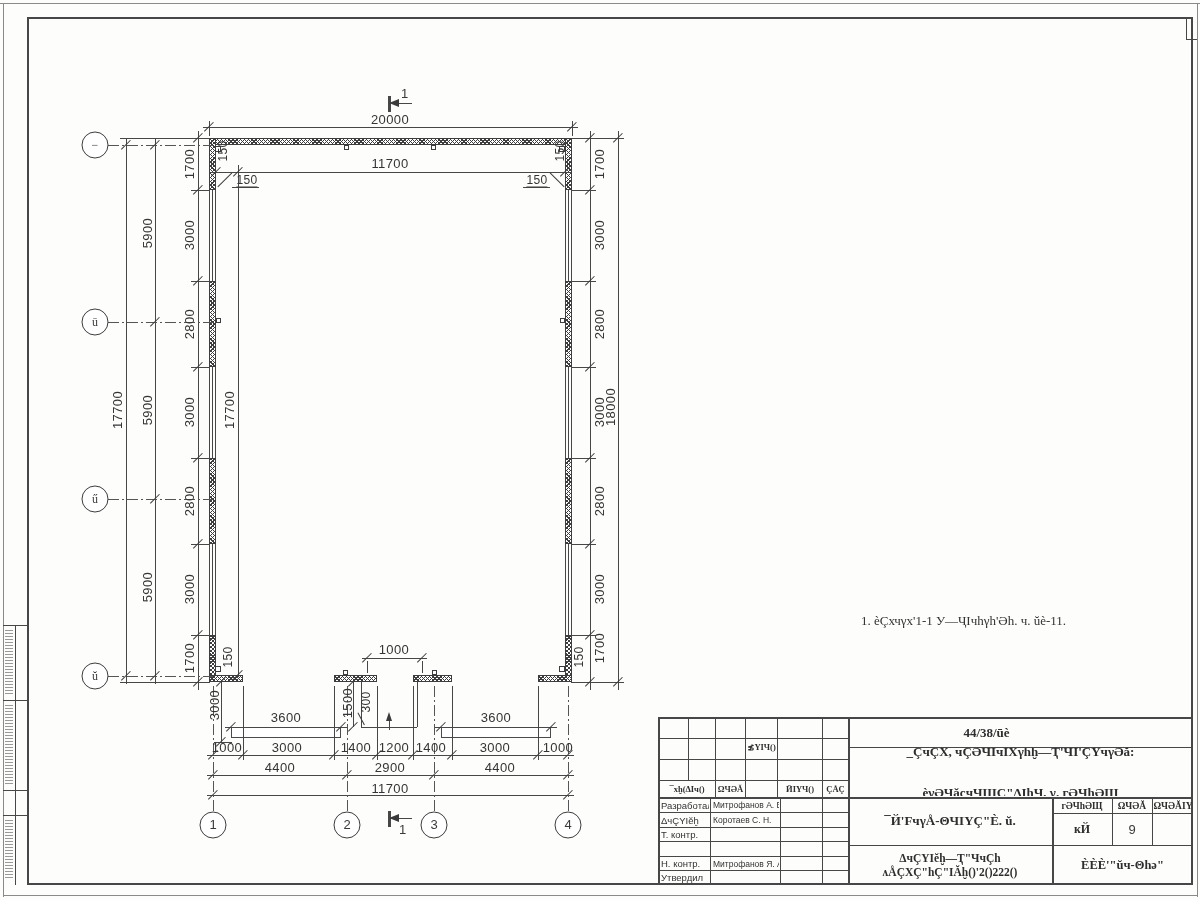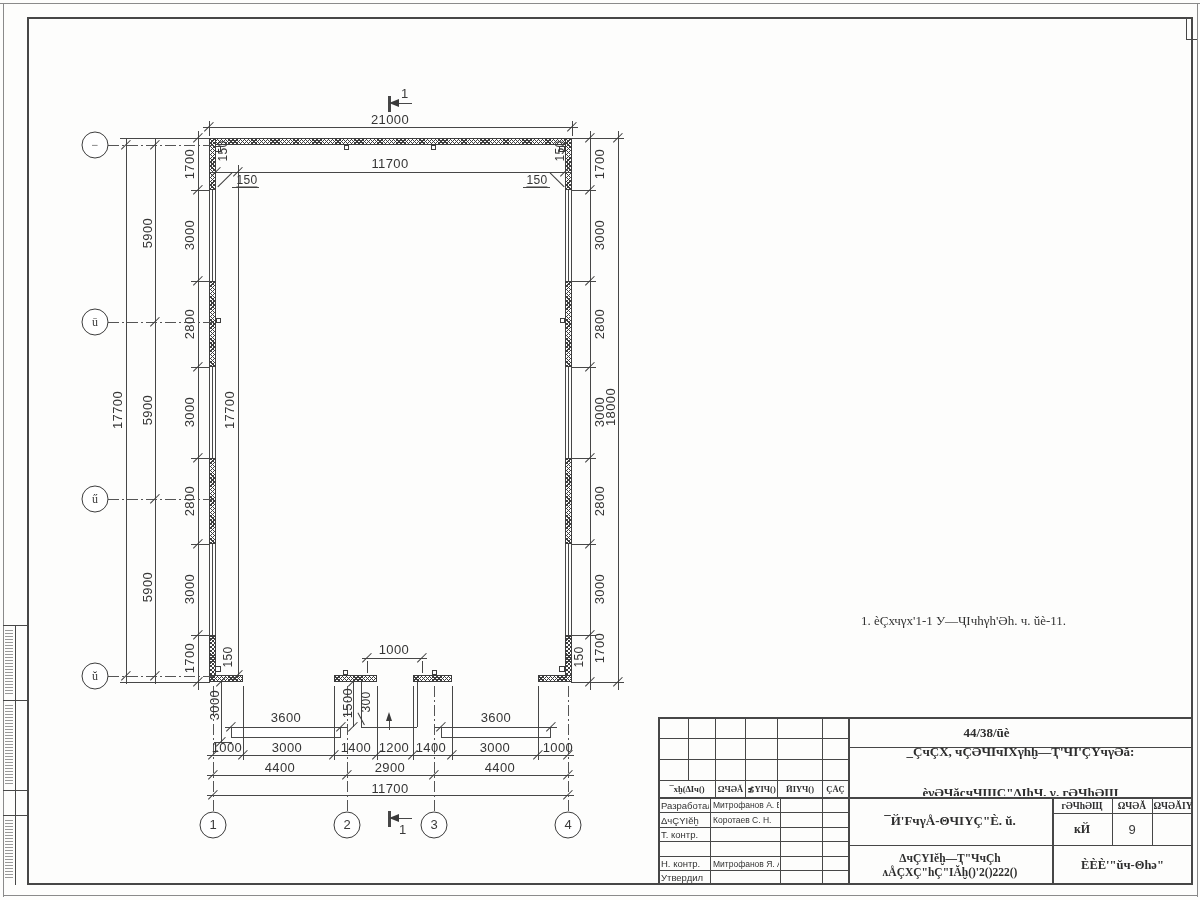--- a/index.html
+++ b/index.html
@@ -241,21 +241,21 @@
     <div style="position: absolute; left: 401px; top: 86px; font-size: 13px;">1</div>
     <div style="position: absolute; left: 399px; top: 822px; font-size: 13px;">1</div>
     <div class="circ" style="left: 95px; top: 145px;"><span class="ser">−</span></div>
     <div class="circ" style="left: 95px; top: 322px;"><span class="ser">ū</span></div>
     <div class="circ" style="left: 95px; top: 499px;"><span class="ser">ű</span></div>
     <div class="circ" style="left: 95px; top: 676px;"><span class="ser">ŭ</span></div>
     <div class="circ" style="left: 213px; top: 825px;"><span>1</span></div>
     <div class="circ" style="left: 347px; top: 825px;"><span>2</span></div>
     <div class="circ" style="left: 434px; top: 825px;"><span>3</span></div>
     <div class="circ" style="left: 568px; top: 825px;"><span>4</span></div>
-    <div class="dim" style="left: 390px; top: 119px; transform: translate(-50%, -50%) rotate(0deg);">21000</div>
+    <div class="dim" style="left: 390px; top: 119px; transform: translate(-50%, -50%) rotate(0deg);">20000</div>
     <div class="dim" style="left: 390px; top: 163px; transform: translate(-50%, -50%) rotate(0deg);">11700</div>
     <div class="dim" style="left: 223px; top: 151px; transform: translate(-50%, -50%) rotate(-90deg); font-size: 12px;">150</div>
     <div class="dim u" style="left: 247px; top: 180px; transform: translate(-50%, -50%) rotate(0deg); font-size: 12px;">150</div>
     <div class="dim" style="left: 560px; top: 151px; transform: translate(-50%, -50%) rotate(-90deg); font-size: 12px;">150</div>
     <div class="dim u" style="left: 537px; top: 180px; transform: translate(-50%, -50%) rotate(0deg); font-size: 12px;">150</div>
     <div class="dim" style="left: 117px; top: 410px; transform: translate(-50%, -50%) rotate(-90deg);">17700</div>
     <div class="dim" style="left: 147px; top: 233px; transform: translate(-50%, -50%) rotate(-90deg);">5900</div>
     <div class="dim" style="left: 147px; top: 410px; transform: translate(-50%, -50%) rotate(-90deg);">5900</div>
     <div class="dim" style="left: 147px; top: 587px; transform: translate(-50%, -50%) rotate(-90deg);">5900</div>
     <div class="dim" style="left: 189px; top: 164px; transform: translate(-50%, -50%) rotate(-90deg);">1700</div>
@@ -314,21 +314,21 @@
     <div class="ln" style="left: 777px; top: 717px; width: 1px; height: 80px;"></div>
     <div class="ln" style="left: 822px; top: 717px; width: 1px; height: 80px;"></div>
     <div class="ln" style="left: 710px; top: 797px; width: 1px; height: 88px;"></div>
     <div class="ln" style="left: 780px; top: 797px; width: 1px; height: 88px;"></div>
     <div class="ln" style="left: 822px; top: 797px; width: 1px; height: 88px;"></div>
     <div class="ln" style="left: 1112px; top: 797px; width: 1px; height: 48px;"></div>
     <div class="ln" style="left: 1152px; top: 797px; width: 1px; height: 48px;"></div>
     <div class="ln" style="left: 1052px; top: 813px; width: 141px; height: 1px;"></div>
     <div class="tbcell gtxt" style="left: 659px; top: 781px; width: 56px; height: 15px; font-size: 8.5px;">¯хḫ(ΔIч()</div>
     <div class="tbcell gtxt" style="left: 716px; top: 781px; width: 29px; height: 15px; font-size: 8.5px;">ΩЧӘĂ</div>
-    <div class="tbcell gtxt" style="left: 746px; top: 781px; width: 31px; height: 15px; font-size: 8.5px;">≴ΥIЧ()</div>
+    <div class="tbcell gtxt" style="left: 746px; top: 739px; width: 31px; height: 15px; font-size: 8.5px;">≴ΥIЧ()</div>
     <div class="tbcell gtxt" style="left: 778px; top: 781px; width: 44px; height: 15px; font-size: 8.5px;">ЙIΥЧ()</div>
     <div class="tbcell gtxt" style="left: 823px; top: 781px; width: 25px; height: 15px; font-size: 8.5px;">ÇÅÇ</div>
     <div class="tbcell gtxt" style="left: 1053px; top: 798px; width: 58px; height: 15px; font-size: 9.5px;">гӘЧhӘЩ</div>
     <div class="tbcell gtxt" style="left: 1113px; top: 798px; width: 38px; height: 15px; font-size: 9.5px;">ΩЧӘĂ</div>
     <div class="tbcell gtxt" style="left: 1153px; top: 798px; width: 40px; height: 15px; font-size: 9.5px;">ΩЧӘĂIΥ</div>
     <div class="tbcell sig" style="left: 661px; top: 798px; width: 48px; height: 14px; justify-content: flex-start;">Разработал</div>
     <div class="tbcell sig" style="left: 713px; top: 798px; width: 66px; height: 14px; justify-content: flex-start; font-size: 8.5px;">Митрофанов А. В.</div>
     <div class="tbcell sig" style="left: 661px; top: 813px; width: 48px; height: 14px; justify-content: flex-start;">ΔчÇΥIĕḫ</div>
     <div class="tbcell sig" style="left: 713px; top: 813px; width: 66px; height: 14px; justify-content: flex-start; font-size: 8.5px;">Коротаев С. Н.</div>
     <div class="tbcell sig" style="left: 661px; top: 828px; width: 48px; height: 13px; justify-content: flex-start;">Т. контр.</div>

